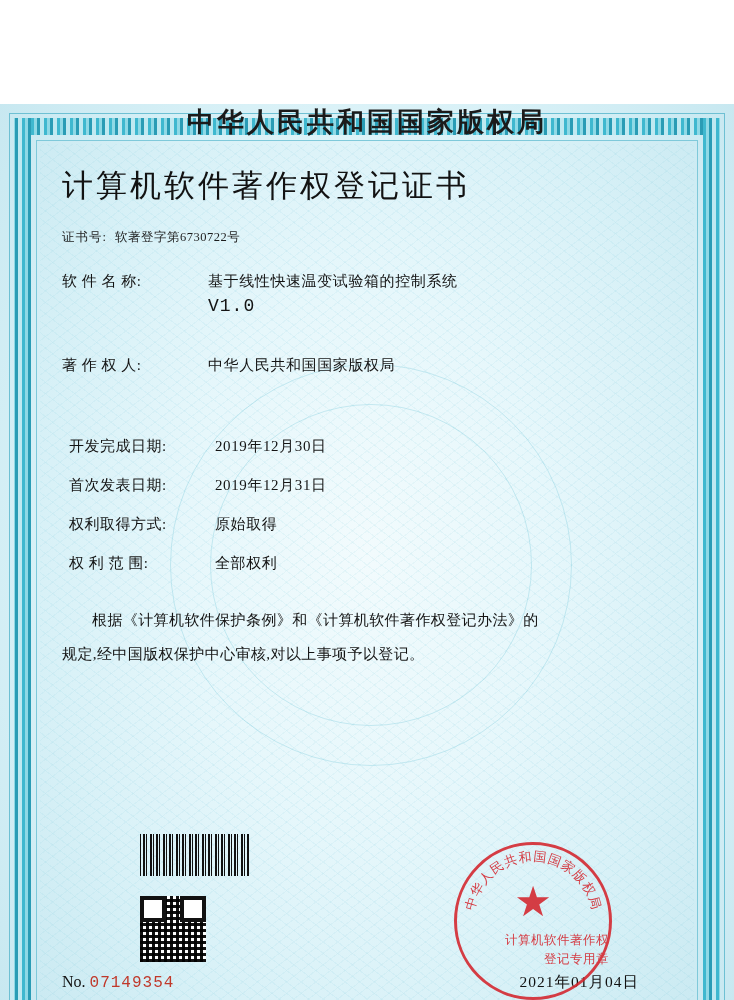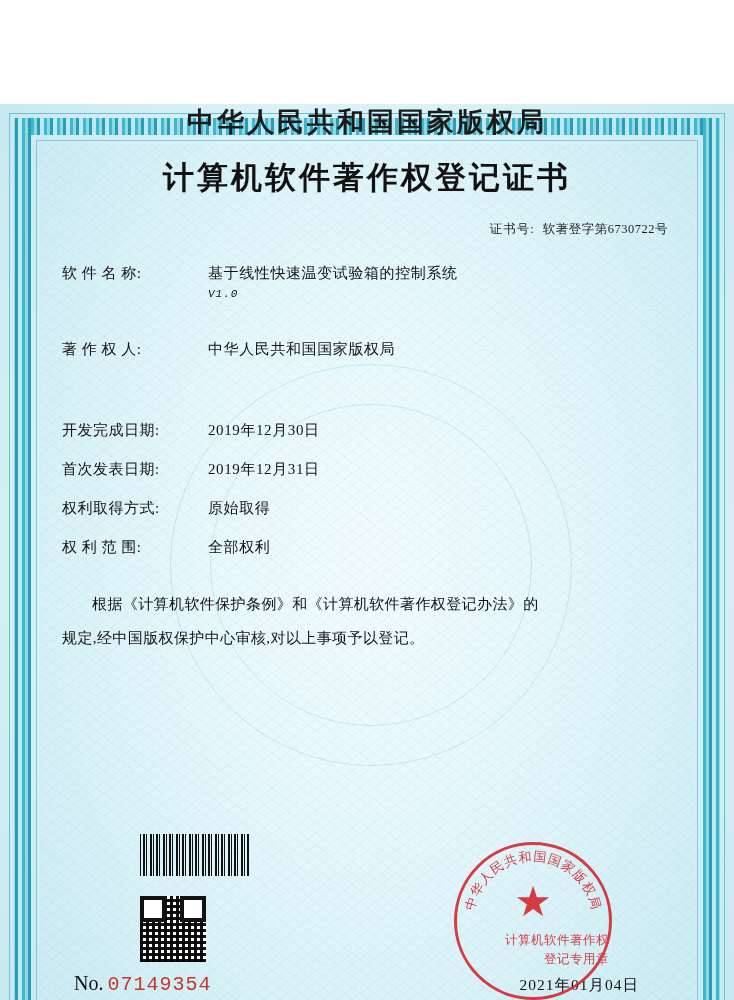--- a/index.html
+++ b/index.html
@@ -90,31 +90,29 @@
   .title-main {
     text-align: center;
     font-size: 27px;
     letter-spacing: 3px;
     color: #1b1b1b;
     font-weight: bold;
     margin-top: 104px;
     font-family: "Liberation Serif", serif;
   }
   .title-sub {
-    text-align: center;
     font-size: 31px;
     letter-spacing: 3px;
     color: #121212;
-    font-weight: bold;
-    margin-top: 17px;
+    font-weight: normal;
+    margin-top: 25px;
   }
 
   .cert-no-row {
     margin-top: 22px;
-    text-align: right;
     font-size: 12.5px;
     color: #1d1d1d;
     letter-spacing: 0.5px;
     padding-right: 4px;
   }
   .cert-no-row .lbl { letter-spacing: 1px; }
   .cert-no-row .val { margin-left: 8px; }
 
   .field-block { margin-top: 26px; }
 
@@ -137,30 +135,29 @@
     letter-spacing: 0.6px;
     font-family: "Liberation Serif", serif;
   }
   .field-value.mono {
     font-family: "Liberation Mono", monospace;
     font-size: 14px;
     letter-spacing: 0.8px;
   }
   .value-line2 {
     font-family: "Liberation Mono", monospace;
-    font-size: 11px;
+    font-size: 18px;
     letter-spacing: 1px;
     margin-top: 5px;
-    font-style: italic;
   }
 
   .gap-lg { height: 34px; }
   .gap-md { height: 22px; }
 
-  .dates .field-row { margin-bottom: 20px; }
+  .dates .field-row { margin-bottom: 20px; margin-left: 7px; }
 
   .statement {
     margin-top: 30px;
     font-size: 15px;
     line-height: 34px;
     color: #141414;
     letter-spacing: 0.4px;
   }
   .statement .indent { display: inline-block; width: 30px; }
 
@@ -252,24 +249,23 @@
     position: absolute;
     left: 62px;
     right: 62px;
     top: 868px;
     display: flex;
     justify-content: space-between;
     align-items: baseline;
     z-index: 6;
   }
   .serial {
-    font-size: 20px;
+    font-size: 16px;
     color: #111;
     font-family: "Liberation Serif", serif;
-    margin-left: 12px;
   }
   .serial .num {
     color: #c0392b;
     font-family: "Liberation Mono", monospace;
     letter-spacing: 1px;
     margin-left: 4px;
   }
   .issue-date {
     font-size: 15.5px;
     color: #111;

